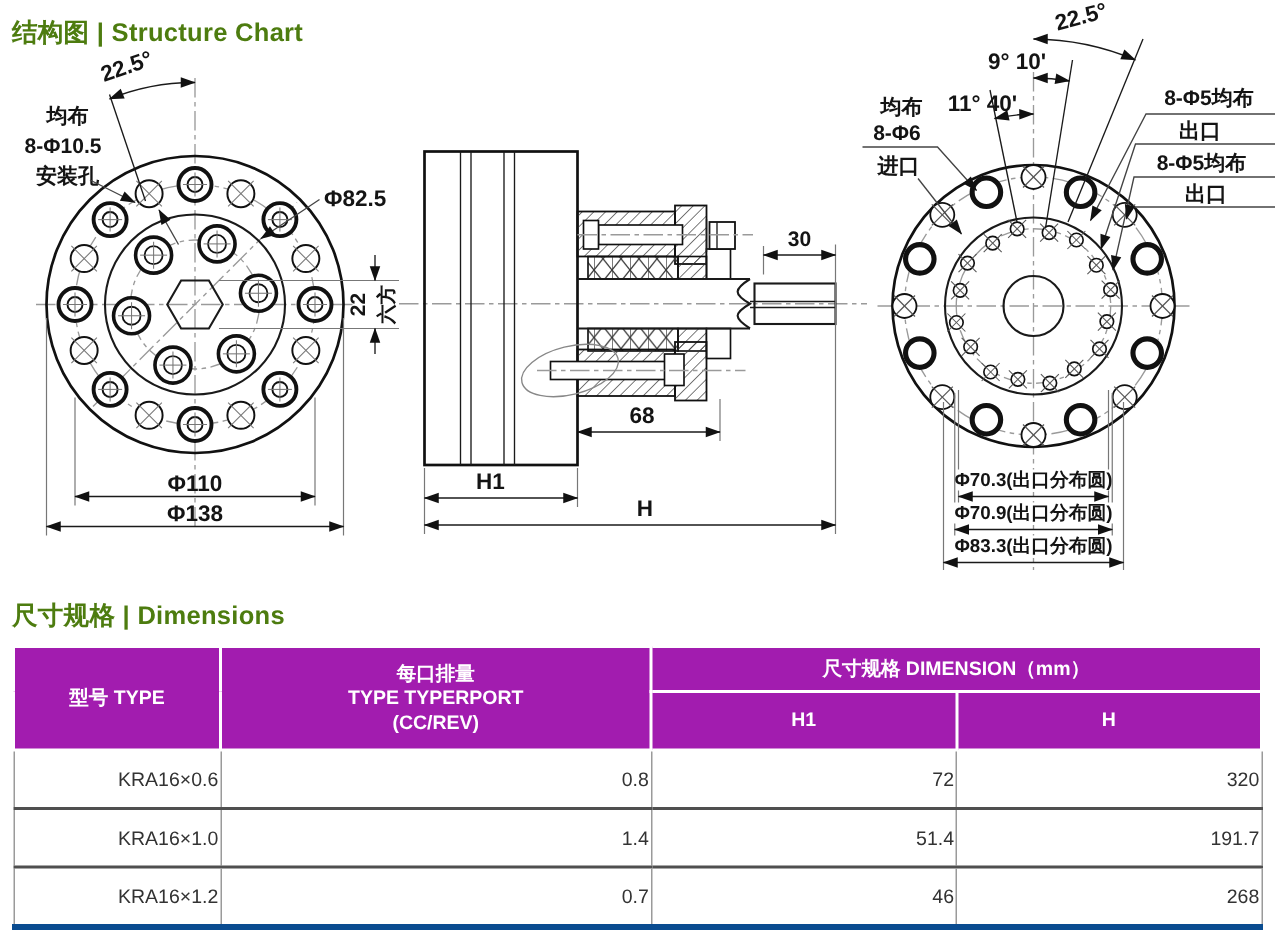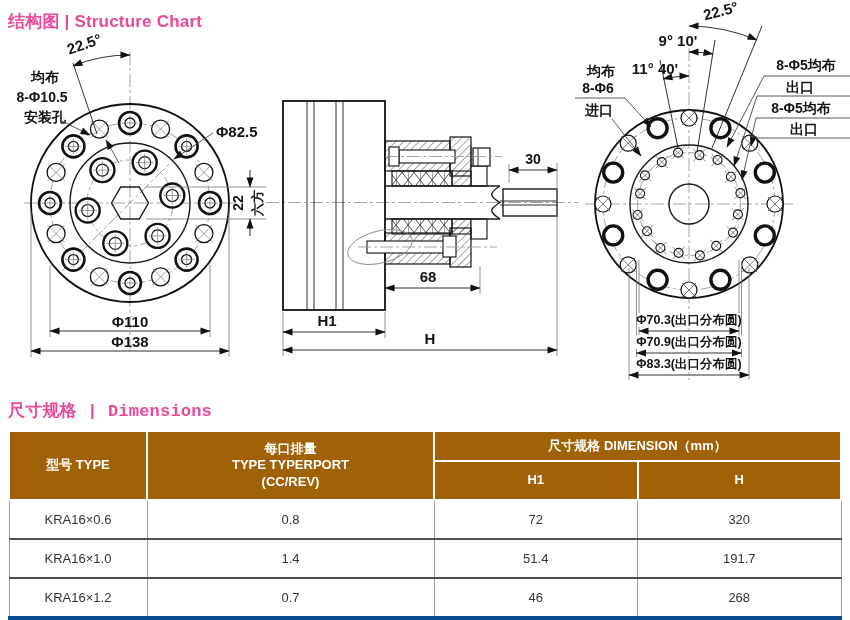--- a/index.html
+++ b/index.html
@@ -1,53 +1,53 @@
 <!DOCTYPE html>
 <html><head>
 <meta charset="utf-8">
 <style>
   html,body{margin:0;padding:0;}
   body{
     width:850px;height:620px;position:relative;background:#ffffff;
     font-family:"Liberation Sans",sans-serif;overflow:hidden;
   }
   .sec-head{
-    position:absolute;left:8px;font-size:17px;font-weight:bold;color:#ec4899;
+    position:absolute;left:8px;font-size:17px;font-weight:bold;color:#4d7c0f;
     letter-spacing:0.2px;white-space:nowrap;
   }
   #head-structure{top:10px;}
-  #head-dimensions{top:399px;font-family:Liberation Mono, monospace;}
+  #head-dimensions{top:399px;}
   #drawings{position:absolute;left:0;top:0;}
   text{fill:#141414;}
   .dimtxt{font-size:15px;font-weight:bold;}
   .dimtxt13{font-size:12.5px;font-weight:bold;}
   .dimtxt14{font-size:14px;font-weight:bold;}
   .cjk{font-size:14px;font-weight:bold;}
   .cl{stroke:#9a9a9a;stroke-width:0.9;stroke-dasharray:13 3 3 3;fill:none;}
   .thin{stroke:#1a1a1a;stroke-width:0.9;fill:none;}
   .med{stroke:#1a1a1a;stroke-width:1.4;fill:none;}
   .thick{stroke:#111;stroke-width:1.8;fill:none;}
   .ldr{stroke:#444;stroke-width:0.9;fill:none;}
   .ext{stroke:#777;stroke-width:0.8;fill:none;}
 
   #table-wrap{
     position:absolute;left:8px;top:430px;width:834px;
     border-bottom:5px solid #0a4c90;
   }
   table.spec{border-collapse:collapse;width:834px;table-layout:fixed;}
   table.spec th{
-    background:#a16207;color:#fff;font-weight:bold;font-size:13px;
+    background:#a21caf;color:#fff;font-weight:bold;font-size:13px;
     border:2px solid #ffffff;padding:2px;line-height:1.25;
   }
   table.spec .hr1{height:30px;}
   table.spec .hr2 th{height:33px;}
   table.spec td{
     border-left:1px solid #9a9a9a;border-right:1px solid #9a9a9a;
     border-top:2px solid #4f4f4f;
-    text-align:center;font-size:13px;color:#333;height:35px;background:#fff;
+    text-align:right;font-size:13px;color:#333;height:35px;background:#fff;
   }
   table.spec tr.first td{border-top:none;}
   .w-type{width:132px;}.w-cap{width:281px;}.w-h1{width:208px;}.w-h{width:213px;}
 </style>
 </head>
 <body>
 
 <div class="sec-head" id="head-structure">结构图 | Structure Chart</div>
 <div class="sec-head" id="head-dimensions">尺寸规格 | Dimensions</div>
 

